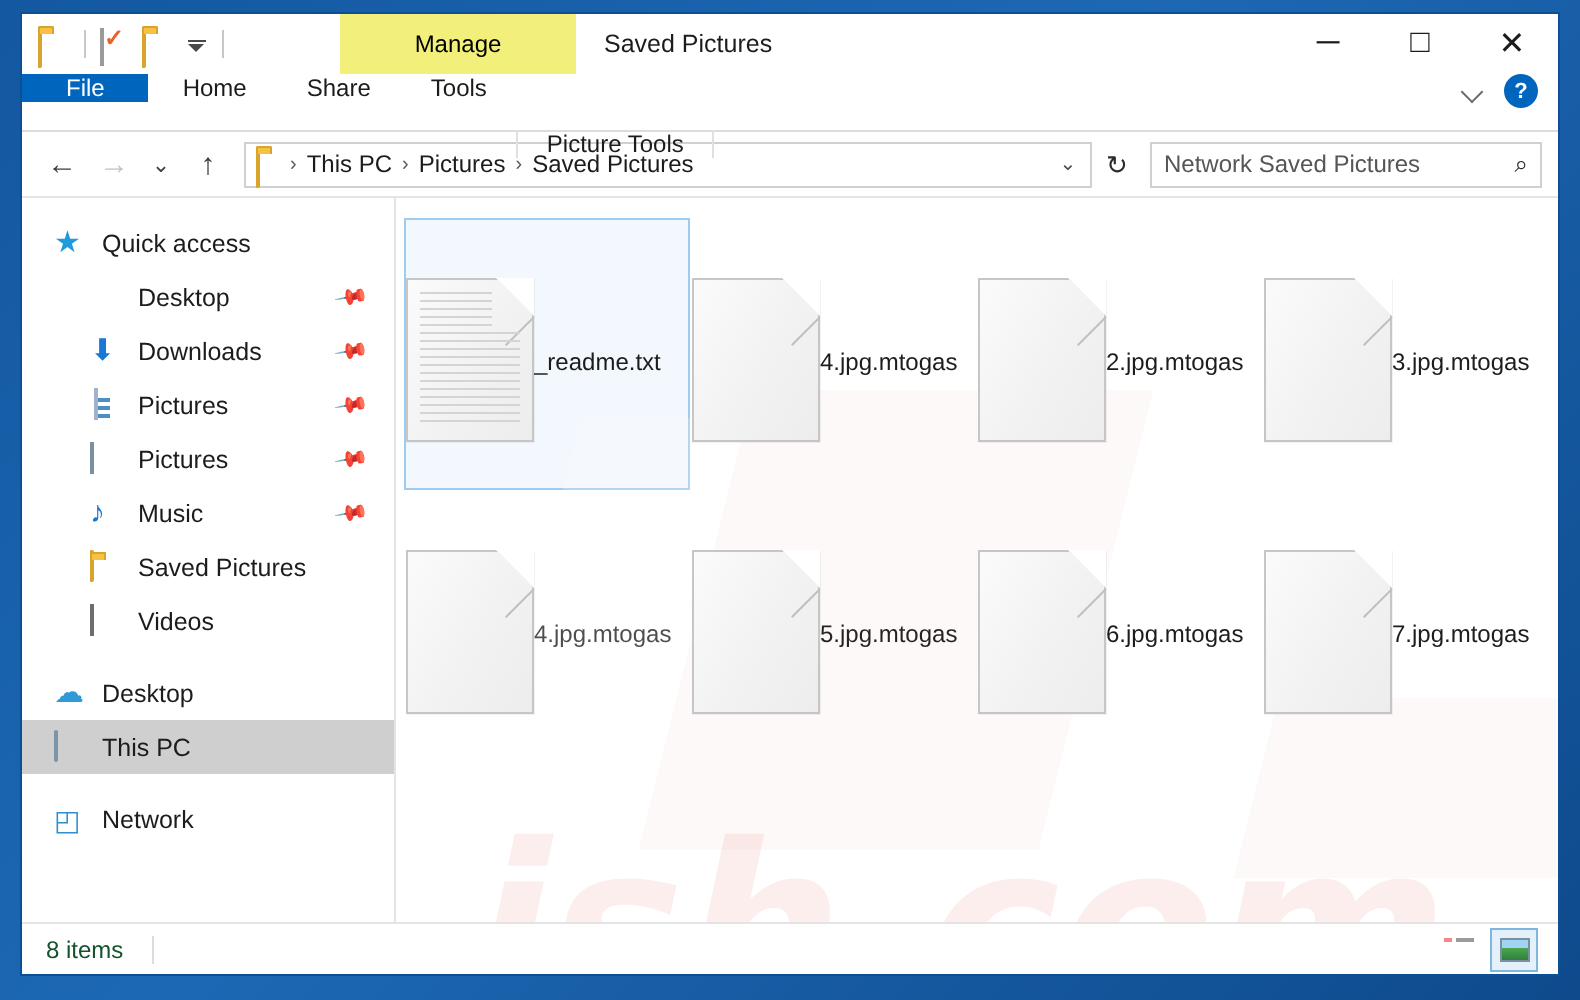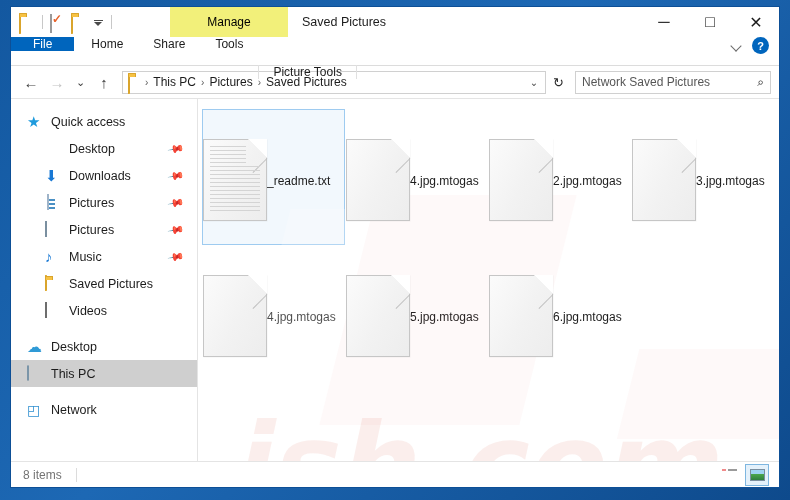--- a/index.html
+++ b/index.html
@@ -332,21 +332,21 @@
     margin-top: 2px;
   }
 
   
   .statusbar {
     height: 26px; flex: 0 0 26px;
     display: flex; align-items: center;
     border-top: 1px solid #e4e4e4;
     background: #ffffff;
     padding-left: 12px;
-    font-size: 12px; color: #737373;
+    font-size: 12px; color: #14532d;
   }
   .status-sep {
     width: 1px; height: 14px; background: #dcdcdc; margin-left: 14px;
   }
   .viewbtns {
     margin-left: auto; display: flex; gap: 4px; padding-right: 10px;
   }
   .viewbtn {
     width: 24px; height: 22px;
     display: flex; align-items: center; justify-content: center;
@@ -591,20 +591,29 @@
           </div>
           <div class="fileitem">
             <div class="icon-wrap">
               <div class="page">
                 <span class="fold"></span>
                 <span class="foldline"></span>
               </div>
             </div>
             <div class="filename">6.jpg.mtogas</div>
           </div>
+          <div class="fileitem">
+            <div class="icon-wrap">
+              <div class="page">
+                <span class="fold"></span>
+                <span class="foldline"></span>
+              </div>
+            </div>
+            <div class="filename">7.jpg.mtogas</div>
+          </div>
         </div>
     </div>
   </div>
 
   <div class="statusbar">
     <span>8 items</span>
     <span class="status-sep"></span>
     <div class="viewbtns">
       <div class="viewbtn">
         <span class="vb-details"></span>

